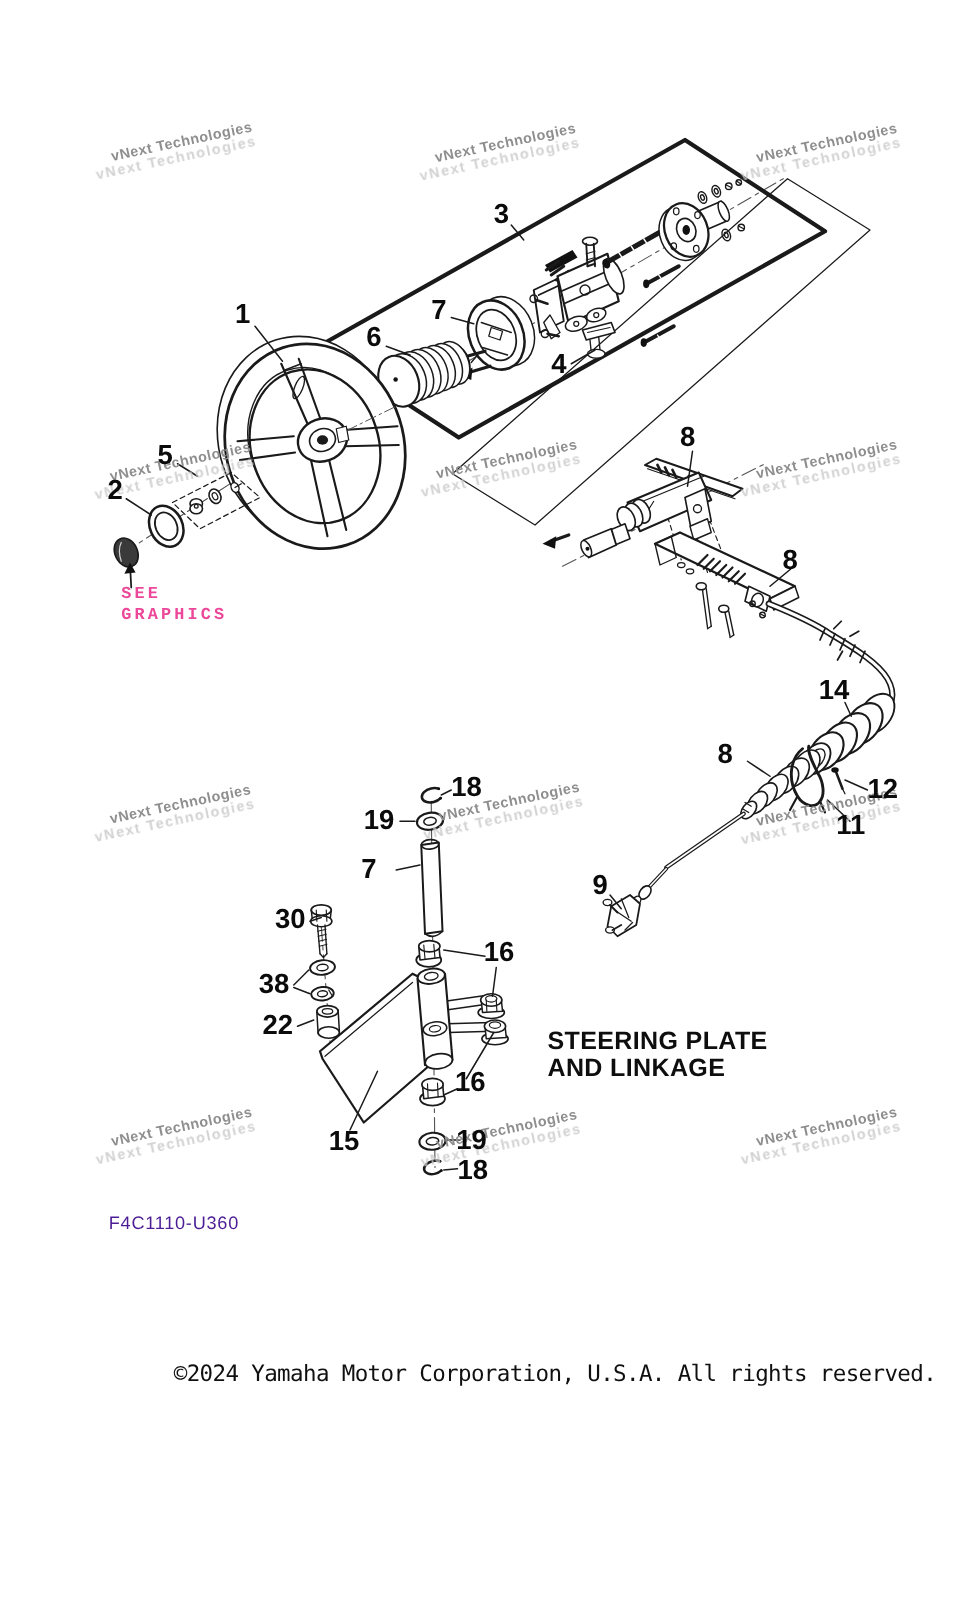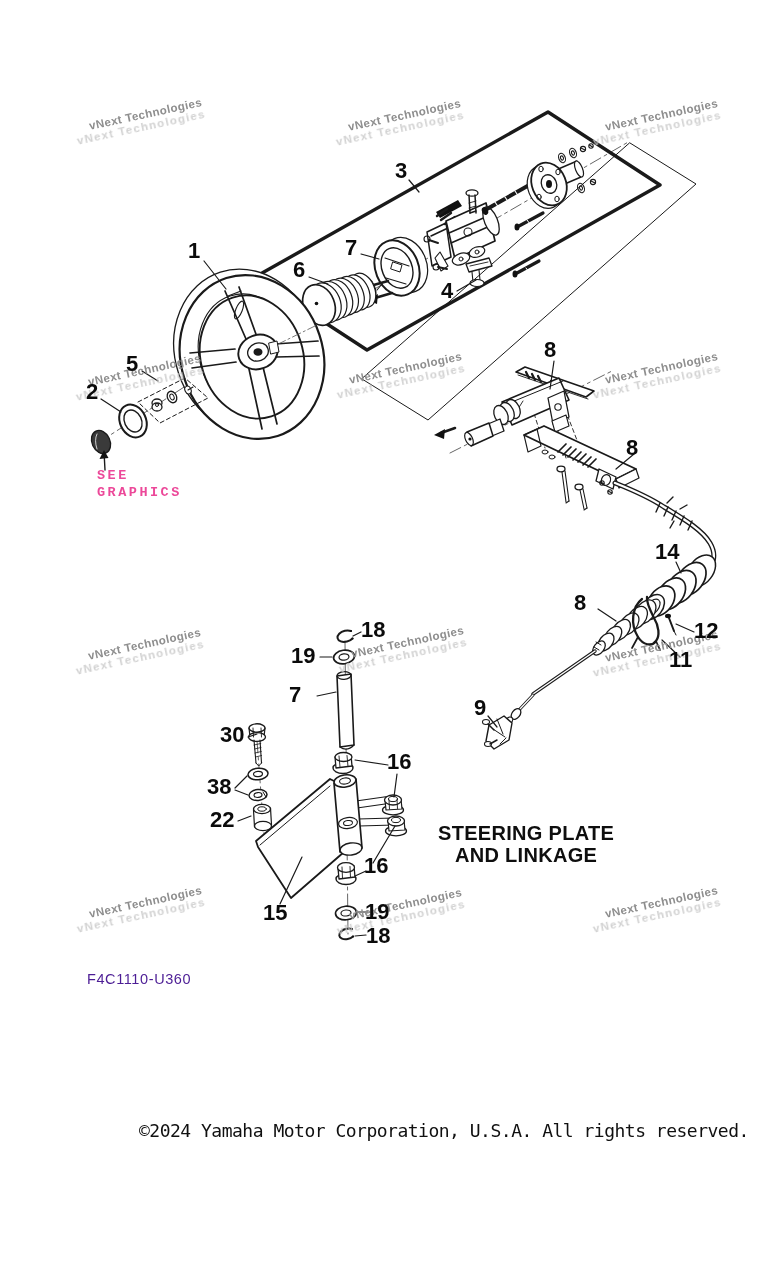--- a/index.html
+++ b/index.html
@@ -7,25 +7,25 @@
          font-family:"Liberation Sans",sans-serif;}
   svg{position:absolute;left:0;top:0;}
   .co{position:absolute;font:bold 22px "Liberation Sans",sans-serif;color:#0b0b0b;line-height:1;}
   .wm{position:absolute;transform:rotate(-12deg);font:600 11.5px "Liberation Sans",sans-serif;
       color:#8e8e8e;letter-spacing:.4px;white-space:nowrap;}
   .wm .echo{position:absolute;left:-15px;top:12px;color:#c7c7c7;opacity:.8;
       letter-spacing:1.3px;filter:blur(.5px);}
   .note-see{position:absolute;left:97px;top:467px;font:700 13.5px "Liberation Mono",monospace;
       letter-spacing:2.5px;line-height:17px;color:#ec4899;white-space:pre;}
   .title{position:absolute;left:438px;top:822px;font:bold 20px "Liberation Sans",sans-serif;
-      line-height:22px;letter-spacing:.3px;color:#0e0e0e;white-space:nowrap;text-align:center;}
+      line-height:22px;letter-spacing:.3px;color:#0e0e0e;white-space:nowrap;}
   .code{position:absolute;left:87px;top:971px;font:400 14.5px "Liberation Sans",sans-serif;
       letter-spacing:.6px;color:#4c1d95;}
   .copyright{position:absolute;left:139px;top:1089px;font:400 18px "DejaVu Sans Mono",monospace;
-      letter-spacing:-.5px;color:#101010;white-space:nowrap;margin-top:31px;}
+      letter-spacing:-.5px;color:#101010;white-space:nowrap;}
 </style>
 </head>
 <body>
 
 <div id="stage">
 
 <svg width="768" height="1280" viewBox="0 0 768 1280">
   <g stroke="#1a1a1a" fill="none" stroke-linecap="round" stroke-linejoin="round">
 
     <g stroke="#555" stroke-width="0.9" stroke-dasharray="12 4 3 4">

